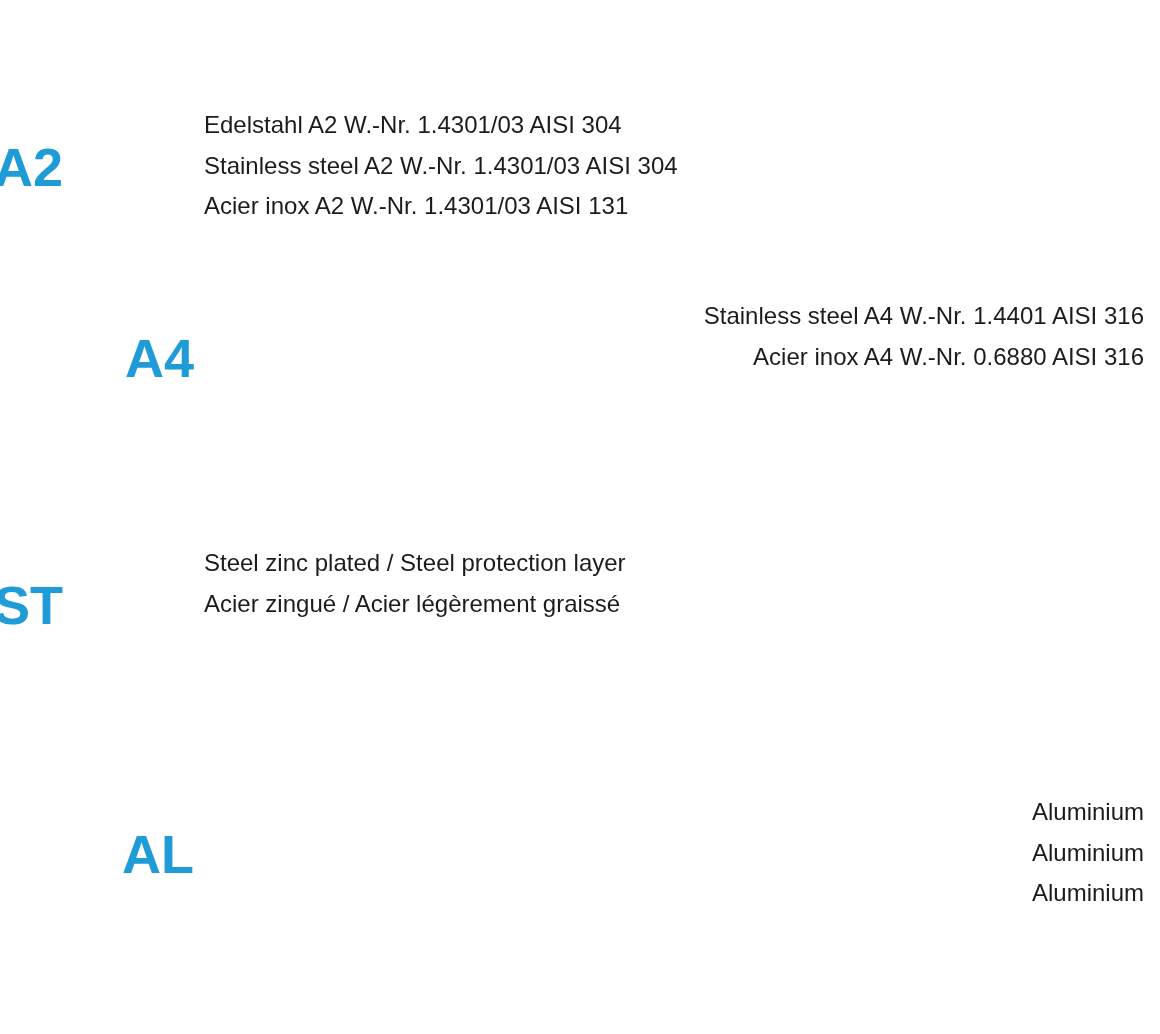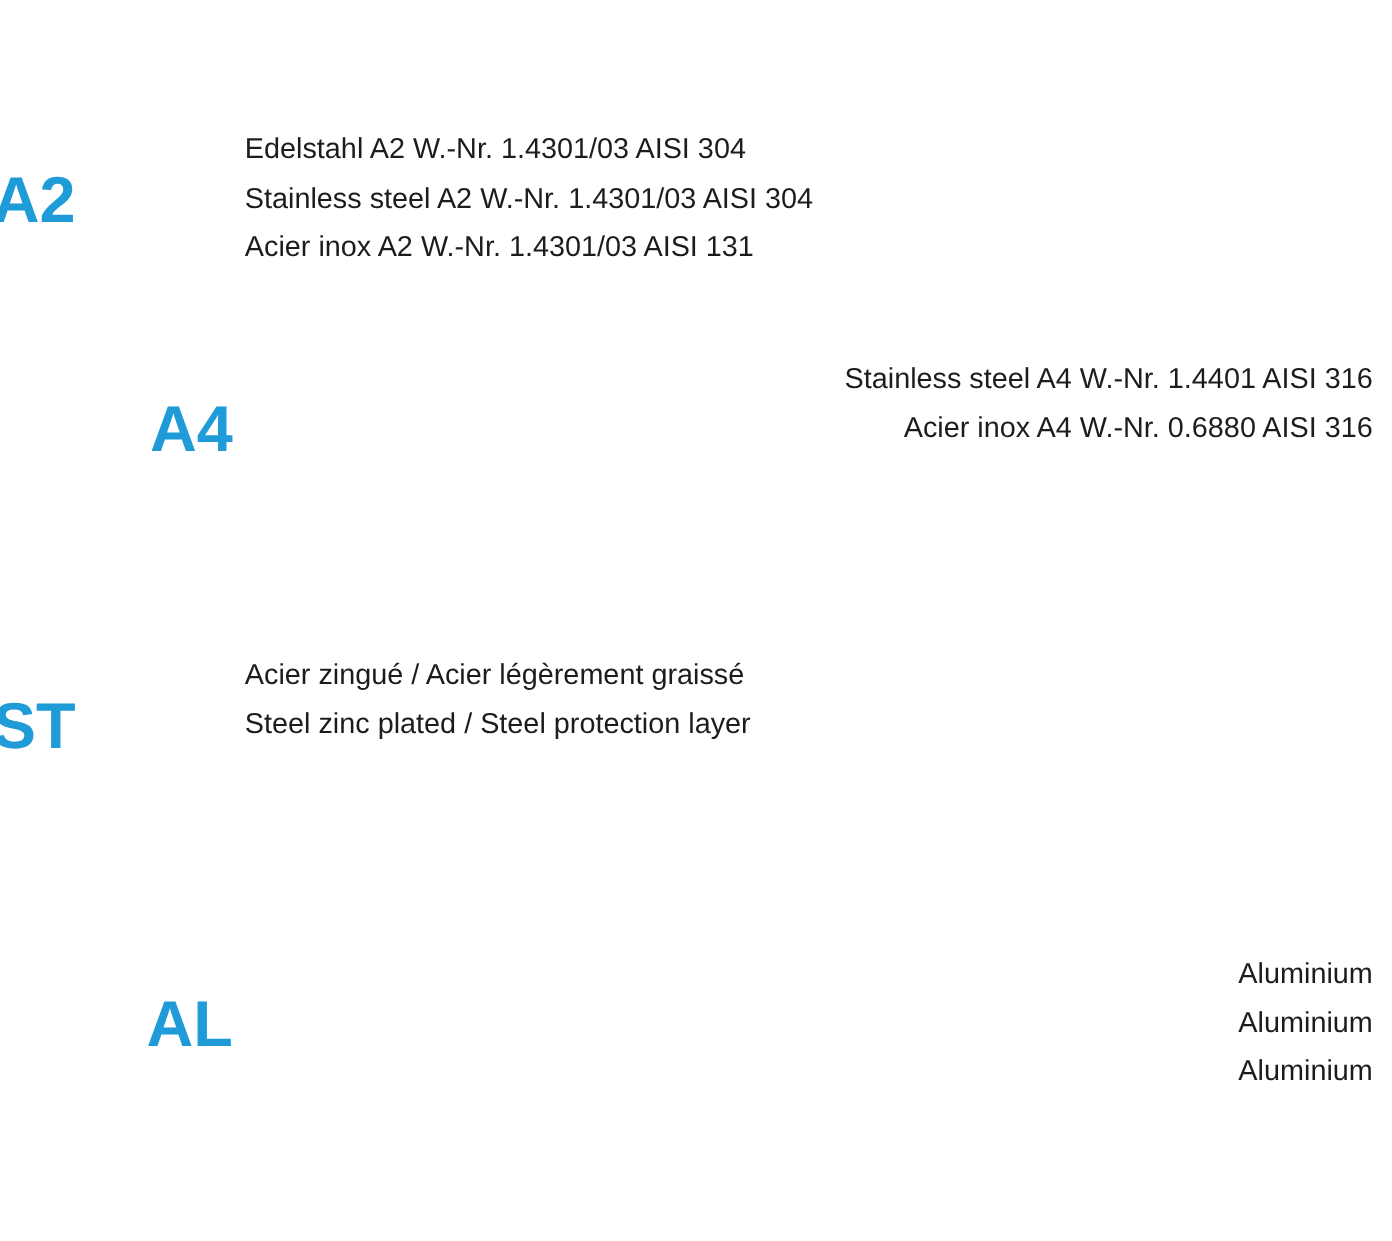--- a/index.html
+++ b/index.html
@@ -79,22 +79,22 @@
     <div class="code">A4</div>
     <div class="desc">
       <div class="line">Stainless steel A4 W.-Nr. 1.4401 AISI 316</div>
       <div class="line">Acier inox A4 W.-Nr. 0.6880 AISI 316</div>
     </div>
   </div>
 
   <div class="row" id="row-st">
     <div class="code">ST</div>
     <div class="desc">
+      <div class="line">Steel zinc plated / Steel protection layer</div>
       <div class="line">Acier zingué / Acier légèrement graissé</div>
-      <div class="line">Steel zinc plated / Steel protection layer</div>
     </div>
   </div>
 
   <div class="row" id="row-al">
     <div class="code">AL</div>
     <div class="desc">
       <div class="line">Aluminium</div>
       <div class="line">Aluminium</div>
       <div class="line">Aluminium</div>
     </div>

